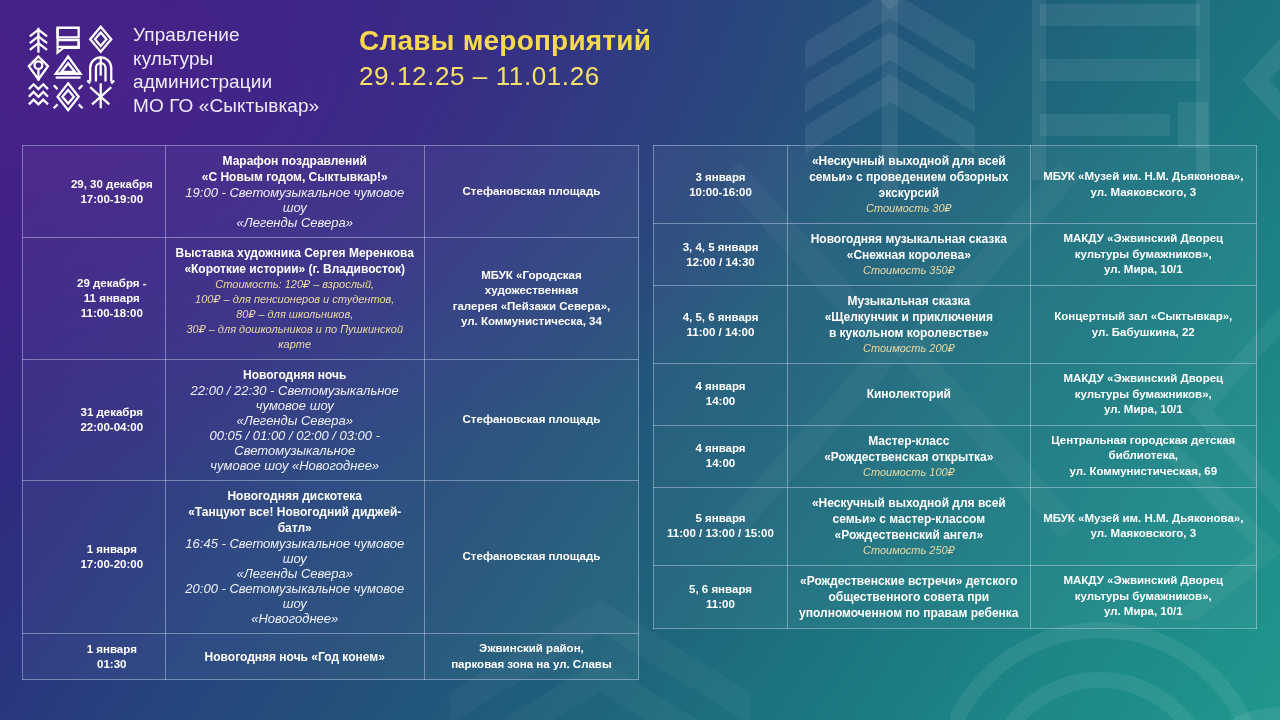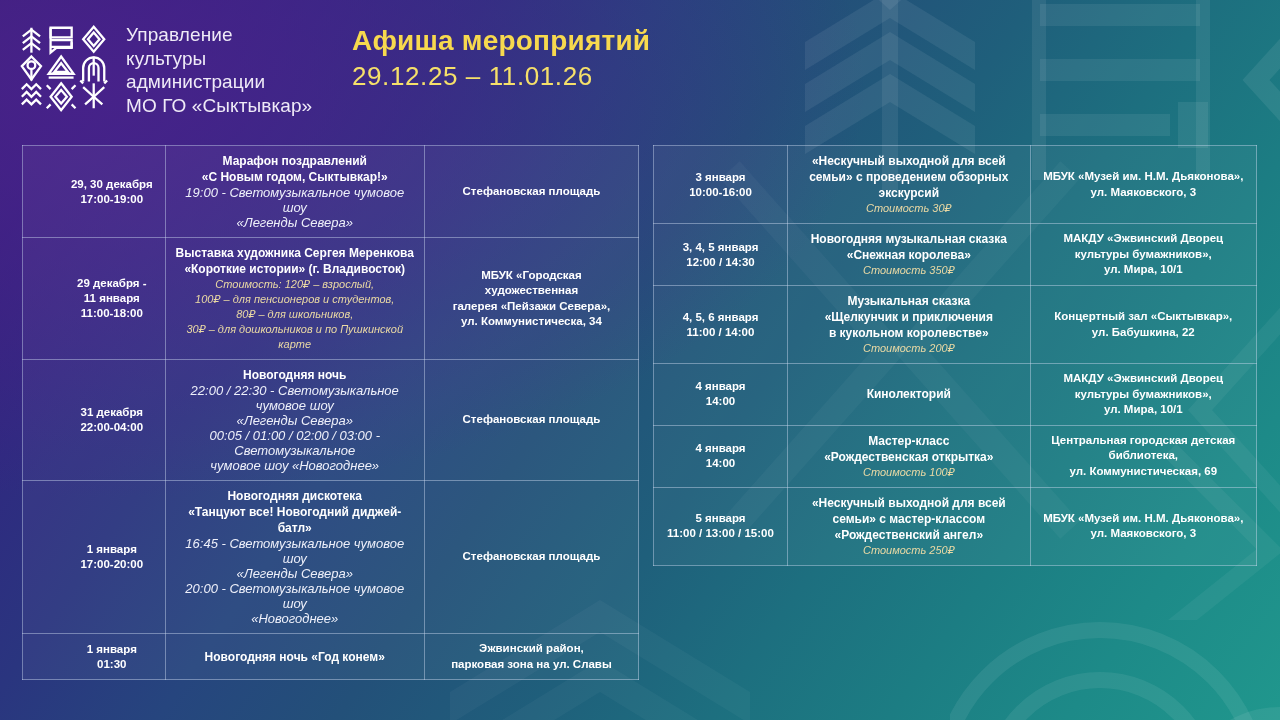--- a/index.html
+++ b/index.html
@@ -29,21 +29,21 @@
         #20978d 100%);
   }
   .bg-tint{
     position:absolute;inset:0;
     background:radial-gradient(ellipse at 8% 12%, rgba(74,34,140,.85) 0%, rgba(74,34,140,0) 46%);
   }
   .ornaments{position:absolute;inset:0;opacity:1;}
   .ornaments svg{position:absolute;display:block;}
 
   
-  .header{position:absolute;left:0;top:0;width:1144px;height:132px;}
+  .header{position:absolute;left:7px;top:0;width:1144px;height:132px;}
   .logo-wrap{position:absolute;left:18px;top:22px;display:flex;align-items:flex-start;}
   .logo-mark{width:92px;height:92px;flex:0 0 auto;}
   .logo-text{
     margin-left:16px;color:#efeaf7;font-size:19px;line-height:23.5px;
     font-weight:400;letter-spacing:.1px;white-space:pre-line;padding-top:1px;
   }
   .title-block{position:absolute;left:352px;top:24px;text-align:left;}
   .afisha-title{
     color:#f7d94e;font-size:28px;font-weight:700;letter-spacing:.2px;line-height:34px;
     margin:0;
@@ -203,21 +203,21 @@
           <path d="M68 64 l-3 -3 M90 64 l3 -3"></path>
         </g>
       </svg>
       <div class="logo-text">Управление
 культуры
 администрации
 МО ГО «Сыктывкар»</div>
     </div>
 
     <div class="title-block">
-      <div class="afisha-title">Афиша мероприятий</div>
+      <div class="afisha-title">Славы мероприятий</div>
       <div class="afisha-dates">29.12.25 – 11.01.26</div>
     </div>
   </div>
 
   <div class="tbl left" id="tbl-left">
       <div class="row">
         <div class="cell col-date c-date">29, 30 декабря<br>17:00-19:00</div>
         <div class="cell col-title c-title"><span>Марафон поздравлений<br>«С Новым годом, Сыктывкар!»</span><span class="sub">19:00 - Светомузыкальное чумовое шоу<br>«Легенды Севера»</span></div>
         <div class="cell col-place c-place">Стефановская площадь</div>
       </div>
@@ -267,15 +267,20 @@
       <div class="row">
         <div class="cell col-date c-date">4 января<br>14:00</div>
         <div class="cell col-title c-title"><span>Мастер-класс<br>«Рождественская открытка»</span><span class="price">Стоимость 100₽</span></div>
         <div class="cell col-place c-place">Центральная городская детская<br>библиотека,<br>ул. Коммунистическая, 69</div>
       </div>
       <div class="row">
         <div class="cell col-date c-date">5 января<br>11:00 / 13:00 / 15:00</div>
         <div class="cell col-title c-title"><span>«Нескучный выходной для всей<br>семьи» с мастер-классом<br>«Рождественский ангел»</span><span class="price">Стоимость 250₽</span></div>
         <div class="cell col-place c-place">МБУК «Музей им. Н.М. Дьяконова»,<br>ул. Маяковского, 3</div>
       </div>
+      <div class="row">
+        <div class="cell col-date c-date">5, 6 января<br>11:00</div>
+        <div class="cell col-title c-title"><span>«Рождественские встречи» детского<br>общественного совета при<br>уполномоченном по правам ребенка</span></div>
+        <div class="cell col-place c-place">МАКДУ «Эжвинский Дворец<br>культуры бумажников»,<br>ул. Мира, 10/1</div>
+      </div>
     </div>
 
 </div>
 
 </body></html>

